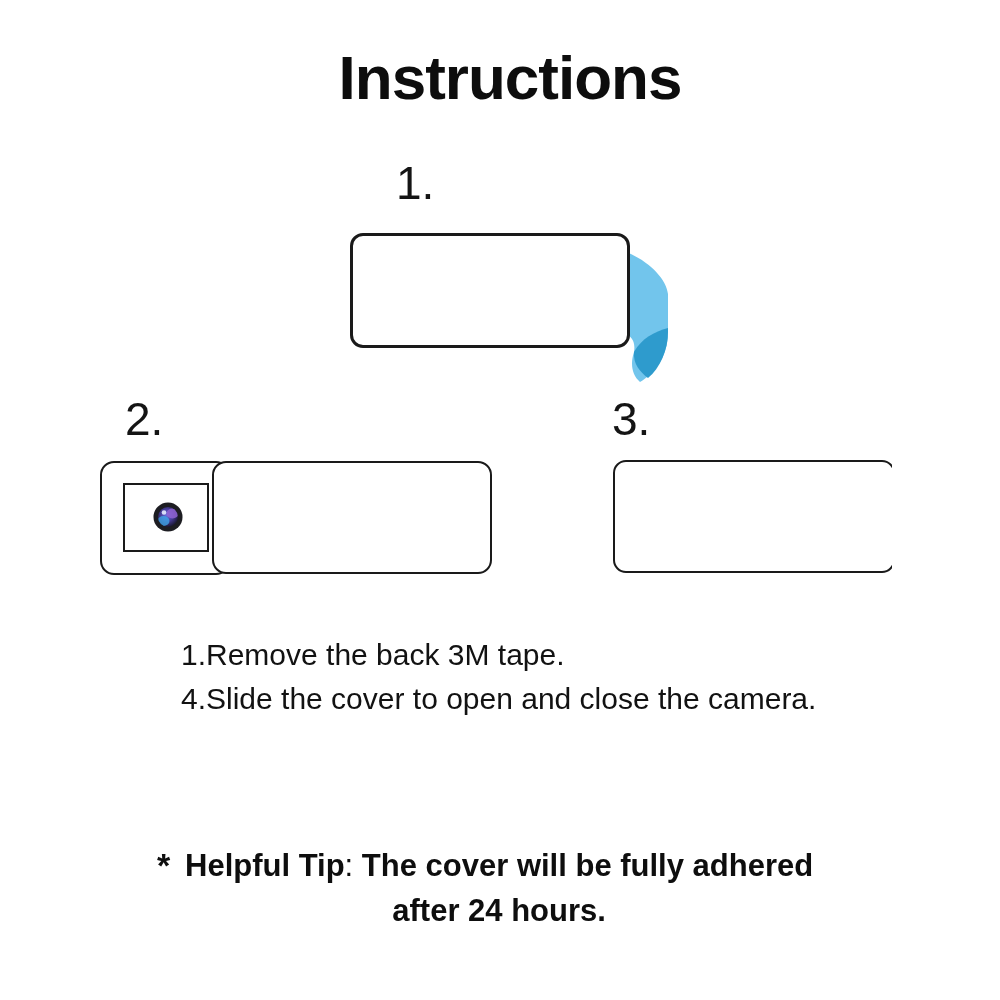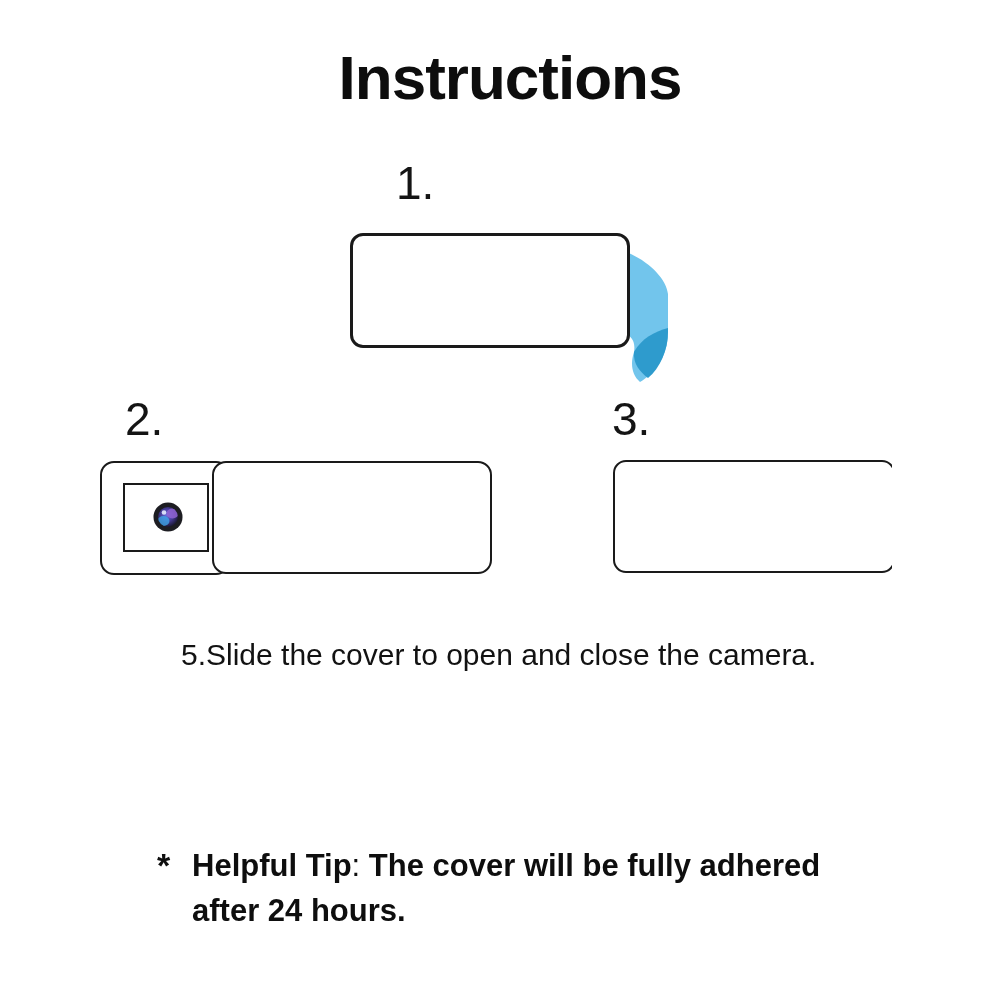--- a/index.html
+++ b/index.html
@@ -100,23 +100,23 @@
     font-size: 31px;
     line-height: 45px;
     font-weight: bold;
     color: #0e0e0e;
   }
   .tip-bullet {
     position: absolute;
     left: 0; top: 0;
     font-size: 34px;
   }
-  .tip-lines { margin-left: 35px; }
+  .tip-lines { margin-left: 28px; }
   .tip-lines p { margin: 0; }
-  .tip-line2 { margin-left: 17px; }
+  .tip-line2 { margin-left: 17px; text-align: center; }
   .tip-sep { font-weight: 400; }
 </style>
 </head>
 <body>
 
 <div class="page">
 
   <h1 class="title">Instructions</h1>
 
   <div class="step-label step1">1.</div>
@@ -152,21 +152,22 @@
       </svg>
     </div>
   </div>
   <div class="fig fig2-slider"></div>
 
   <div class="step-label step3">3.</div>
 
   <div class="fig fig3"></div>
 
   <div class="instructions">
-    <p>5.Slide the cover to open and close the camera.</p>
+    <p>1.Remove the back 3M tape.</p>
+    <p>4.Slide the cover to open and close the camera.</p>
   </div>
 
   <div class="tip">
     <span class="tip-bullet">*</span>
     <div class="tip-lines">
       <p><span>Helpful Tip</span><span class="tip-sep">: </span><span>The cover will be fully adhered</span></p>
       <p class="tip-line2">after 24 hours.</p>
     </div>
   </div>
 

